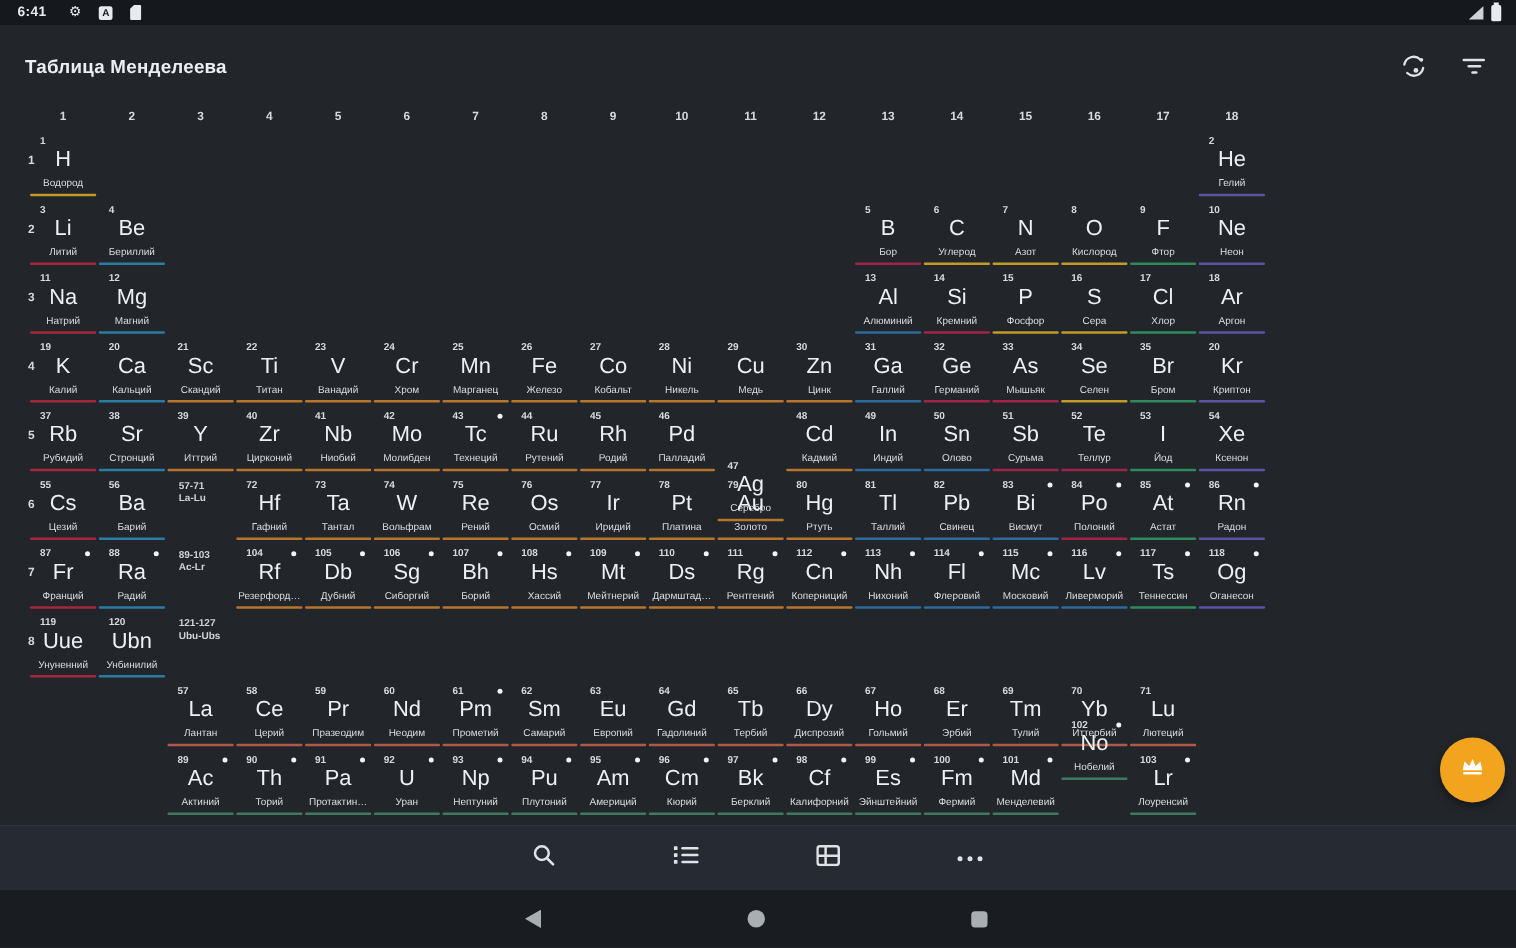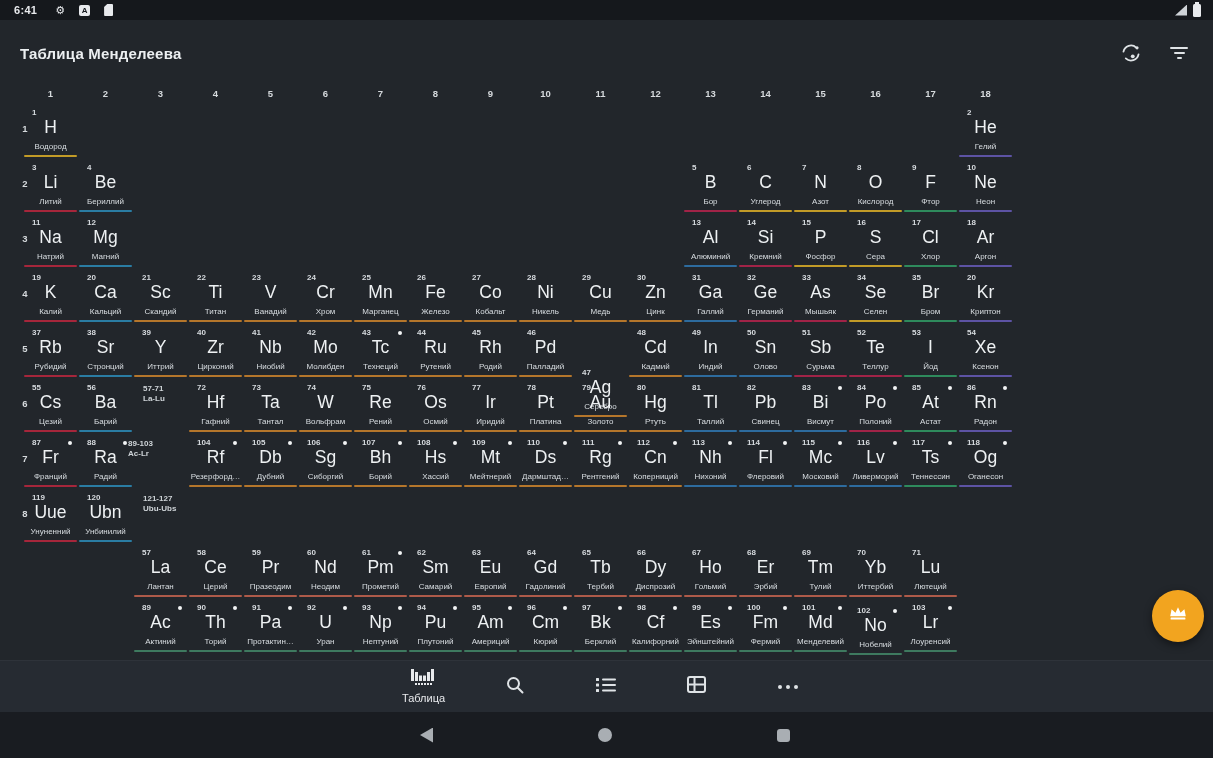--- a/index.html
+++ b/index.html
@@ -866,60 +866,41 @@
       <span class="nm">Фермий</span>
       <span class="ul" style="background:#3e7a5f"></span>
     </div>
     <div class="cell" style="left: 793px; top: 601px;">
       <span class="num">101</span>
       <span class="rdot"></span>
       <span class="sym">Md</span>
       <span class="nm">Менделевий</span>
       <span class="ul" style="background:#3e7a5f"></span>
     </div>
-    <div class="cell" style="left: 848px; top: 604px; text-decoration: underline;">
+    <div class="cell" style="left: 848px; top: 573px; text-decoration: underline;">
       <span class="num">102</span>
       <span class="rdot"></span>
       <span class="sym">No</span>
       <span class="nm">Нобелий</span>
       <span class="ul" style="background:#3e7a5f"></span>
     </div>
     <div class="cell" style="left: 903px; top: 601px;">
       <span class="num">103</span>
       <span class="rdot"></span>
       <span class="sym">Lr</span>
       <span class="nm">Лоуренсий</span>
       <span class="ul" style="background:#3e7a5f"></span>
     </div>
     <div class="ph" style="left: 133px; top: 381px;">57-71<br>La-Lu</div>
-    <div class="ph" style="left: 118px; top: 436px;">89-103<br>Ac-Lr</div>
+    <div class="ph" style="left: 133px; top: 436px;">89-103<br>Ac-Lr</div>
     <div class="ph" style="left: 133px; top: 491px;">121-127<br>Ubu-Ubs</div>
   </div>
 
 <div class="bottom-nav">
   <div class="bn-items">
-    <div class="bn-item">
-      <span>
-        <svg width="26" height="17" viewBox="0 0 26 17" fill="#e8eaed">
-          <rect x="0" y="0" width="3" height="12"></rect>
-            <rect x="4" y="3" width="3" height="9"></rect>
-          <rect x="8" y="6.5" width="3" height="5.5"></rect>
-            <rect x="12" y="6.5" width="3" height="5.5"></rect>
-          <rect x="16" y="3" width="3" height="9"></rect>
-            <rect x="20" y="0" width="3" height="12"></rect>
-          <rect x="4" y="14" width="2" height="2"></rect>
-            <rect x="7" y="14" width="2" height="2"></rect>
-          <rect x="10" y="14" width="2" height="2"></rect>
-            <rect x="13" y="14" width="2" height="2"></rect>
-          <rect x="16" y="14" width="2" height="2"></rect>
-            <rect x="19" y="14" width="2" height="2"></rect>
-        </svg>
-      </span>
-      <span class="bn-label">Таблица</span>
-    </div>
     <div class="bn-item">
       <span>
         <svg width="20" height="20" viewBox="0 0 20 20" fill="none" stroke="#dfe3e6" stroke-width="2" stroke-linecap="round">
           <circle cx="8.5" cy="8.5" r="5.5"></circle>
             <line x1="13" y1="13" x2="17.5" y2="17.5"></line>
         </svg>
       </span>
     </div>
     <div class="bn-item">
       <span>

